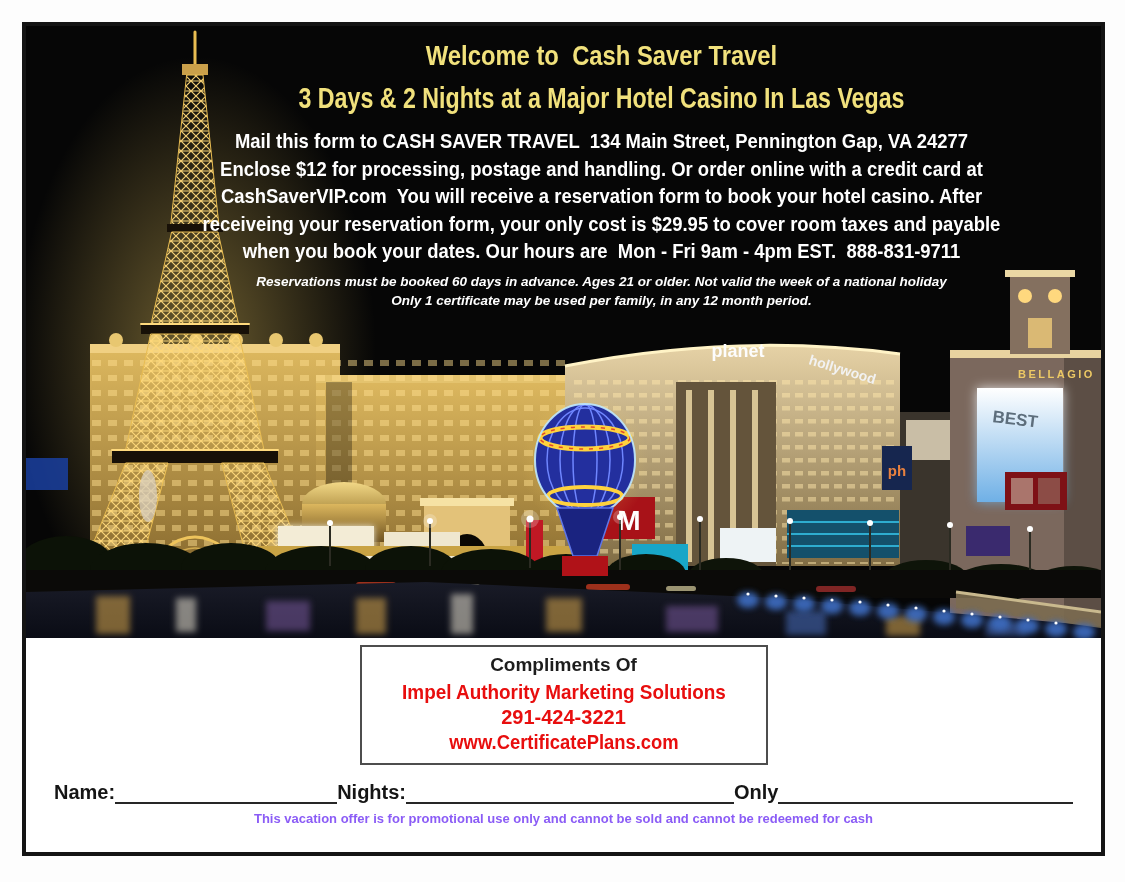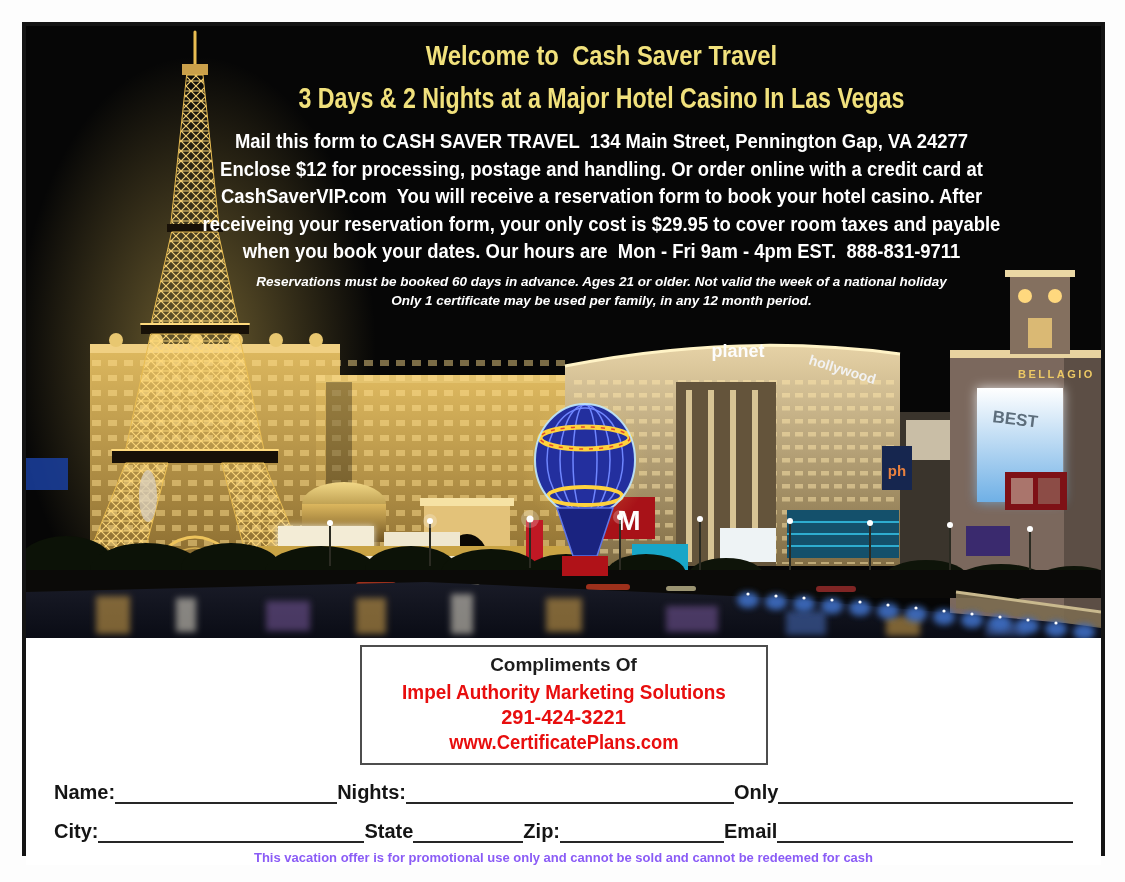--- a/index.html
+++ b/index.html
@@ -382,28 +382,18 @@
 
       <div class="form-row r1">
         <span class="lbl">Name:</span>
         <span class="blank w222"></span>
         <span class="lbl">Nights:</span>
         <span class="blank w330"></span>
         <span class="lbl">Only</span>
         <span class="blank grow"></span>
       </div>
 
-      <div class="form-row r2">
-        <span class="lbl">City:</span>
-        <span class="blank w266"></span>
-        <span class="lbl">State</span>
-        <span class="blank w112"></span>
-        <span class="lbl">Zip:</span>
-        <span class="blank w166"></span>
-        <span class="lbl">Email</span>
-        <span class="blank grow"></span>
-      </div>
 
       <div class="disclaimer">This vacation offer is for promotional use only and cannot be sold and cannot be redeemed for cash</div>
     </div>
 
   </div>
 </div>
 
 </body></html>

